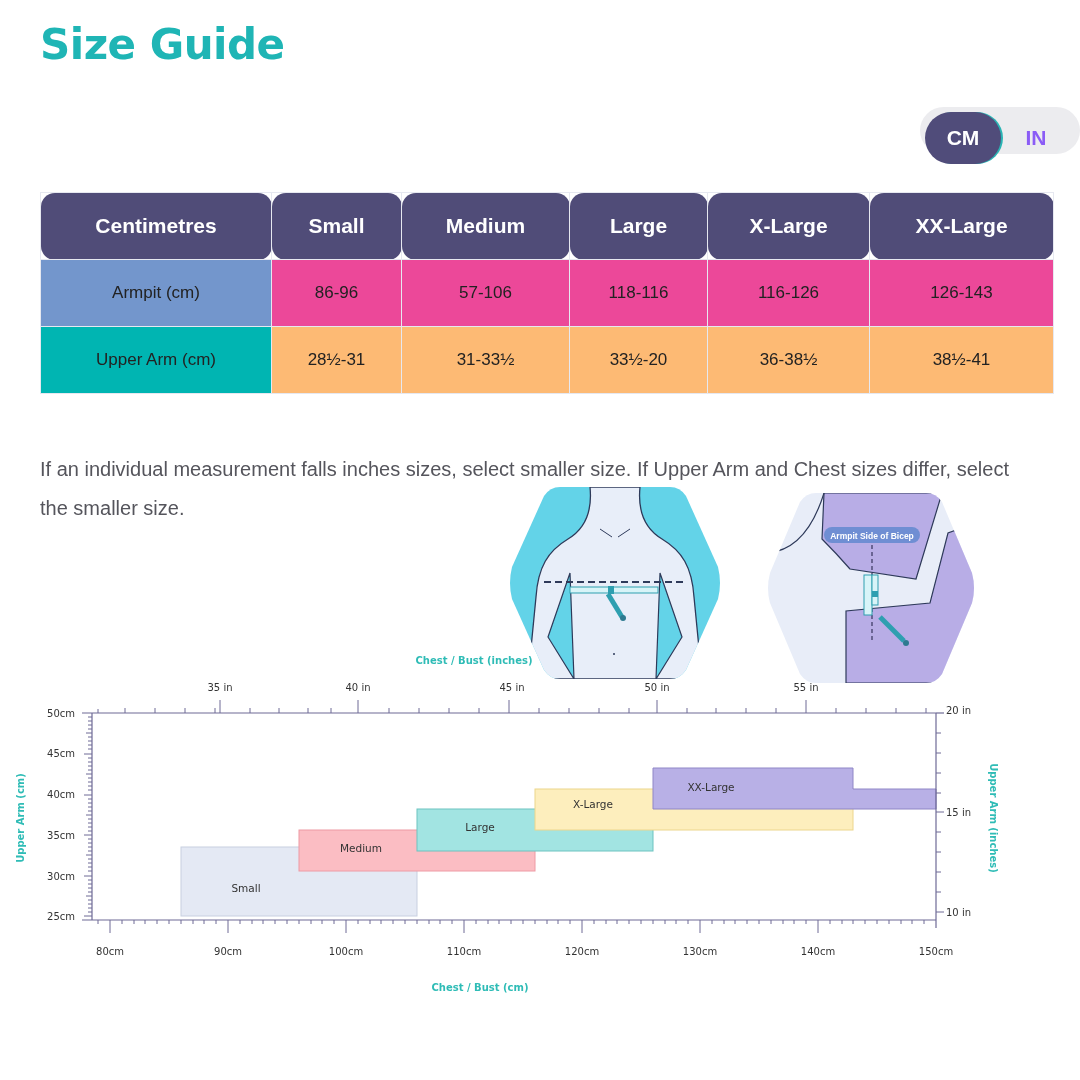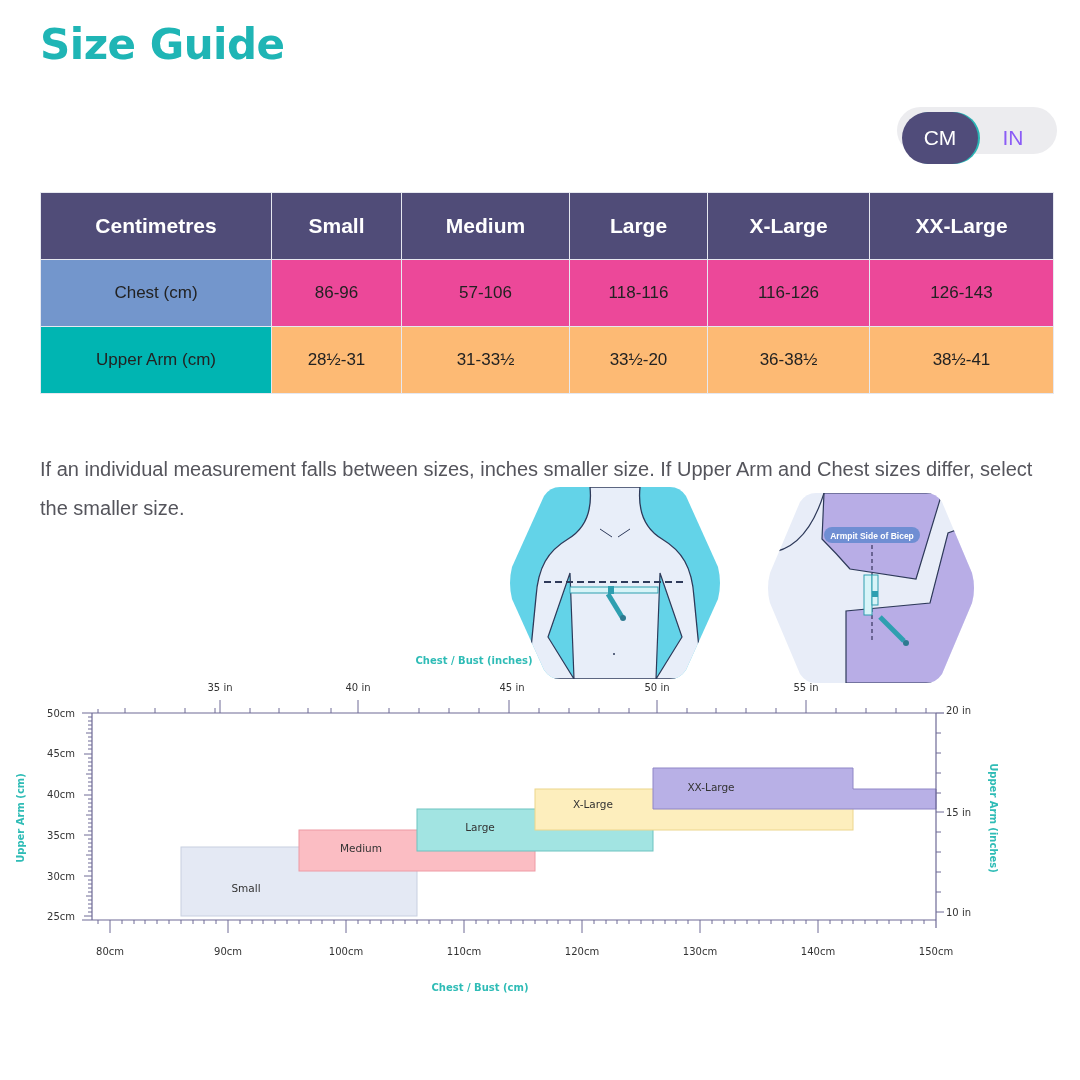--- a/index.html
+++ b/index.html
@@ -1,24 +1,24 @@
 <!DOCTYPE html>
 <html><head>
 <meta charset="utf-8">
 <style>
   html, body { margin:0; padding:0; background:#ffffff; }
   body { width:1080px; height:1080px; position:relative; overflow:hidden; font-family:"Liberation Sans", sans-serif; }
   .title { position:absolute; left:40px; top:20px; font-size:42px; font-weight:bold; color:#1fb5b5; font-family:"DejaVu Sans", sans-serif; letter-spacing:-0.5px; }
-  .toggle { position:absolute; left:897px; top:107px; width:160px; height:47px; border-radius:31px; background:#ececef; }
+  .toggle { position:absolute; left:920px; top:107px; width:160px; height:47px; border-radius:31px; background:#ececef;font-weight:bold; }
   .toggle .opt { position:absolute; top:5px; height:52px; width:76px; border-radius:26px; display:flex; align-items:center; justify-content:center; font-size:21px; font-family:"Liberation Sans", sans-serif; cursor:pointer; }
   .toggle .opt.cm { left:5px; background:#504c7a; color:#ffffff; box-shadow:2px 0 0 #2ab4b4; }
   .toggle .opt.in { left:78px; color:#8b5cf6; }
   table.sizes { position:absolute; left:40px; top:192px; width:1013px; border-collapse:collapse; table-layout:fixed; }
   table.sizes th, table.sizes td { border:1px solid #e6e8f0; text-align:center; }
-  table.sizes th { background:#504c78; color:#ffffff; font-size:21px; font-weight:bold; height:64px; }
+  table.sizes th { background:#504c78; color:#ffffff; font-size:21px; font-weight:bold; height:64px;border-radius:14px; }
   table.sizes td { height:64px; font-size:17px; color:#222; }
   tr.chest td { background:#ec4899; }
   tr.chest td.rowhead { background:#7396cc; }
   tr.arm td { background:#fdba74; }
   tr.arm td.rowhead { background:#00b5b2; }
   .note { position:absolute; left:40px; top:450px; width:1000px; font-size:20px; line-height:39px; color:#55555c; }
   .illus { position:absolute; }
   .chart { position:absolute; left:0; top:640px; }
   .chart text { font-family:"DejaVu Sans", sans-serif; }
 </style>
@@ -44,39 +44,39 @@
   <tbody>
       <tr>
     <th>Centimetres</th>
     <th>Small</th>
     <th>Medium</th>
     <th>Large</th>
     <th>X-Large</th>
     <th>XX-Large</th>
   </tr>
   <tr class="chest">
-    <td class="rowhead">Chest (cm)</td>
+    <td class="rowhead">Armpit (cm)</td>
     <td>86-96</td>
     <td>57-106</td>
     <td>118-116</td>
     <td>116-126</td>
     <td>126-143</td>
   </tr>
   <tr class="arm">
     <td class="rowhead">Upper Arm (cm)</td>
     <td>28½-31</td>
     <td>31-33½</td>
     <td>33½-20</td>
     <td>36-38½</td>
     <td>38½-41</td>
   </tr>
 </tbody>
   </table>
 
-<div class="note">If an individual measurement falls between sizes, inches smaller size. If Upper Arm and Chest sizes differ, select the smaller size.</div>
+<div class="note">If an individual measurement falls inches sizes, select smaller size. If Upper Arm and Chest sizes differ, select the smaller size.</div>
 
 <svg class="illus" style="left:508px;top:487px" width="214" height="192" viewBox="0 0 214 192">
   <defs>
       <clipPath id="hex1">
         <path d="M52,0 H162 Q172,0 178,9 L210,80 Q214,96 210,112 L178,183 Q172,192 162,192 H52 Q42,192 36,183 L4,112 Q0,96 4,80 L36,9 Q42,0 52,0 Z"></path>
       </clipPath>
     </defs>
   <g clip-path="url(#hex1)">
     <rect width="214" height="192" fill="#63d3e8"></rect>
     <path d="M82,0 C84,20 80,40 60,52 C40,64 30,80 28,110 L20,192 H194 L186,110 C184,80 174,64 154,52 C134,40 130,20 132,0 Z" fill="#e8eef9" stroke="#2e3a5a" stroke-width="1.3"></path>

